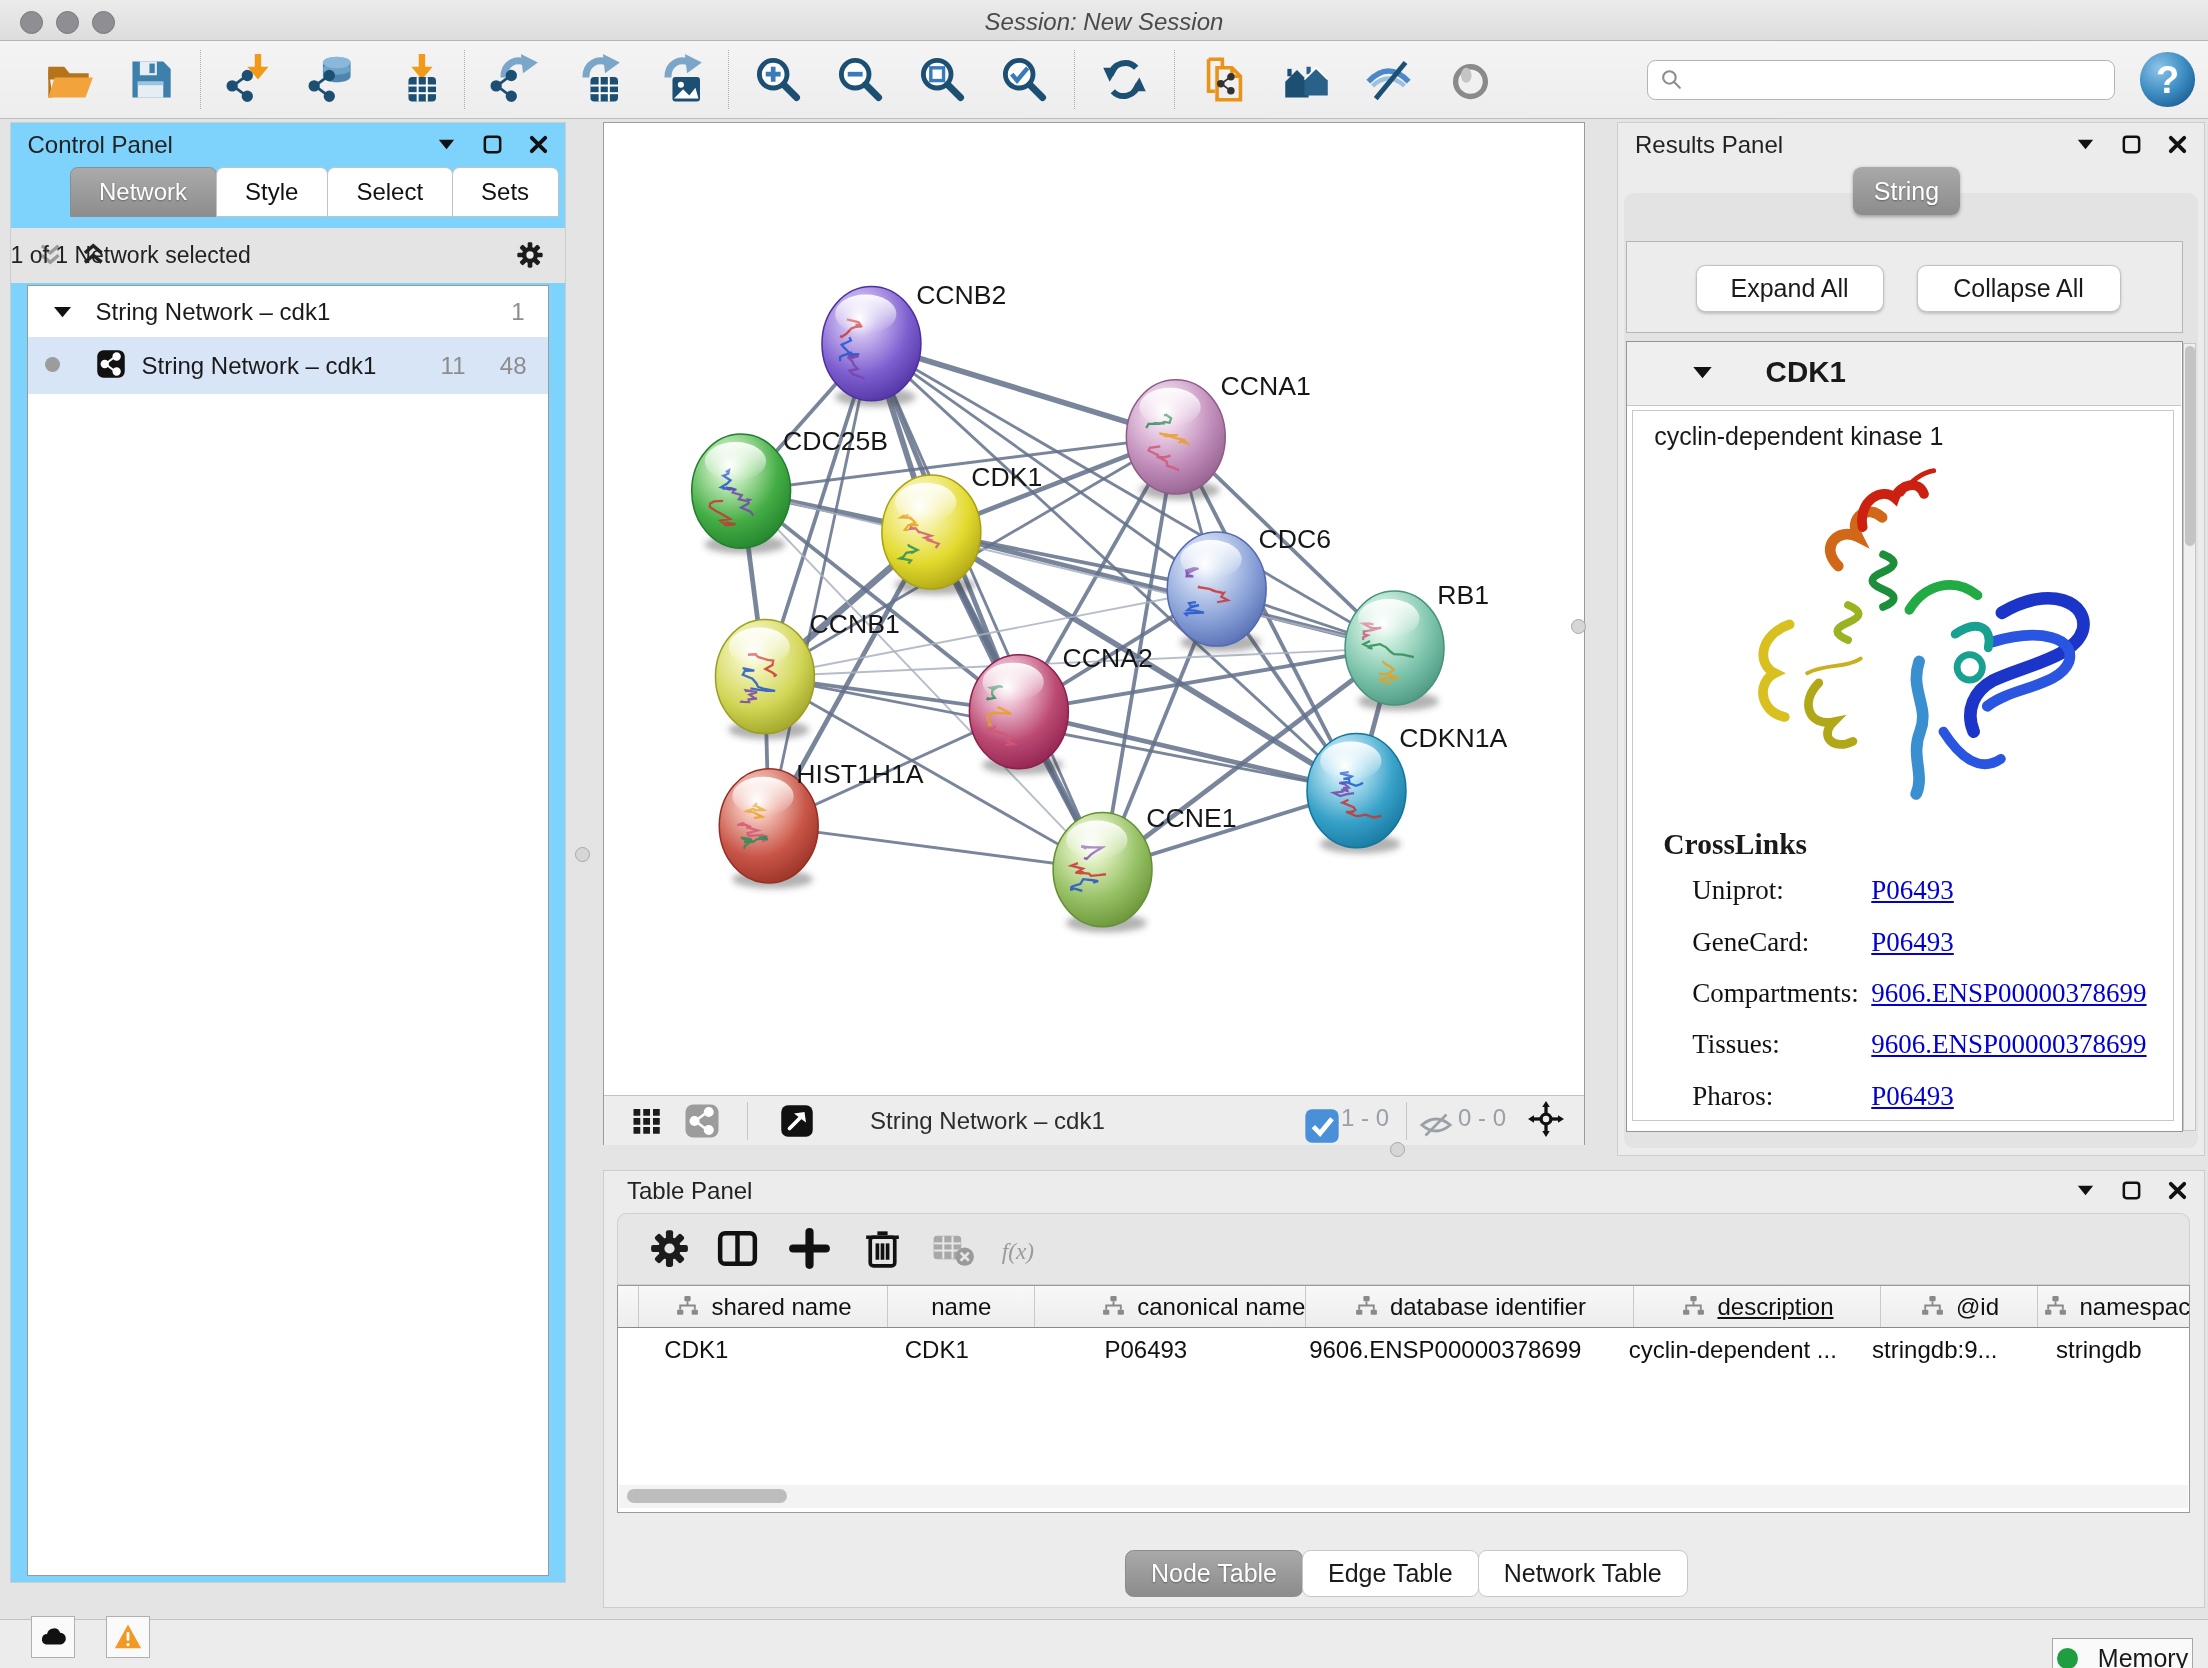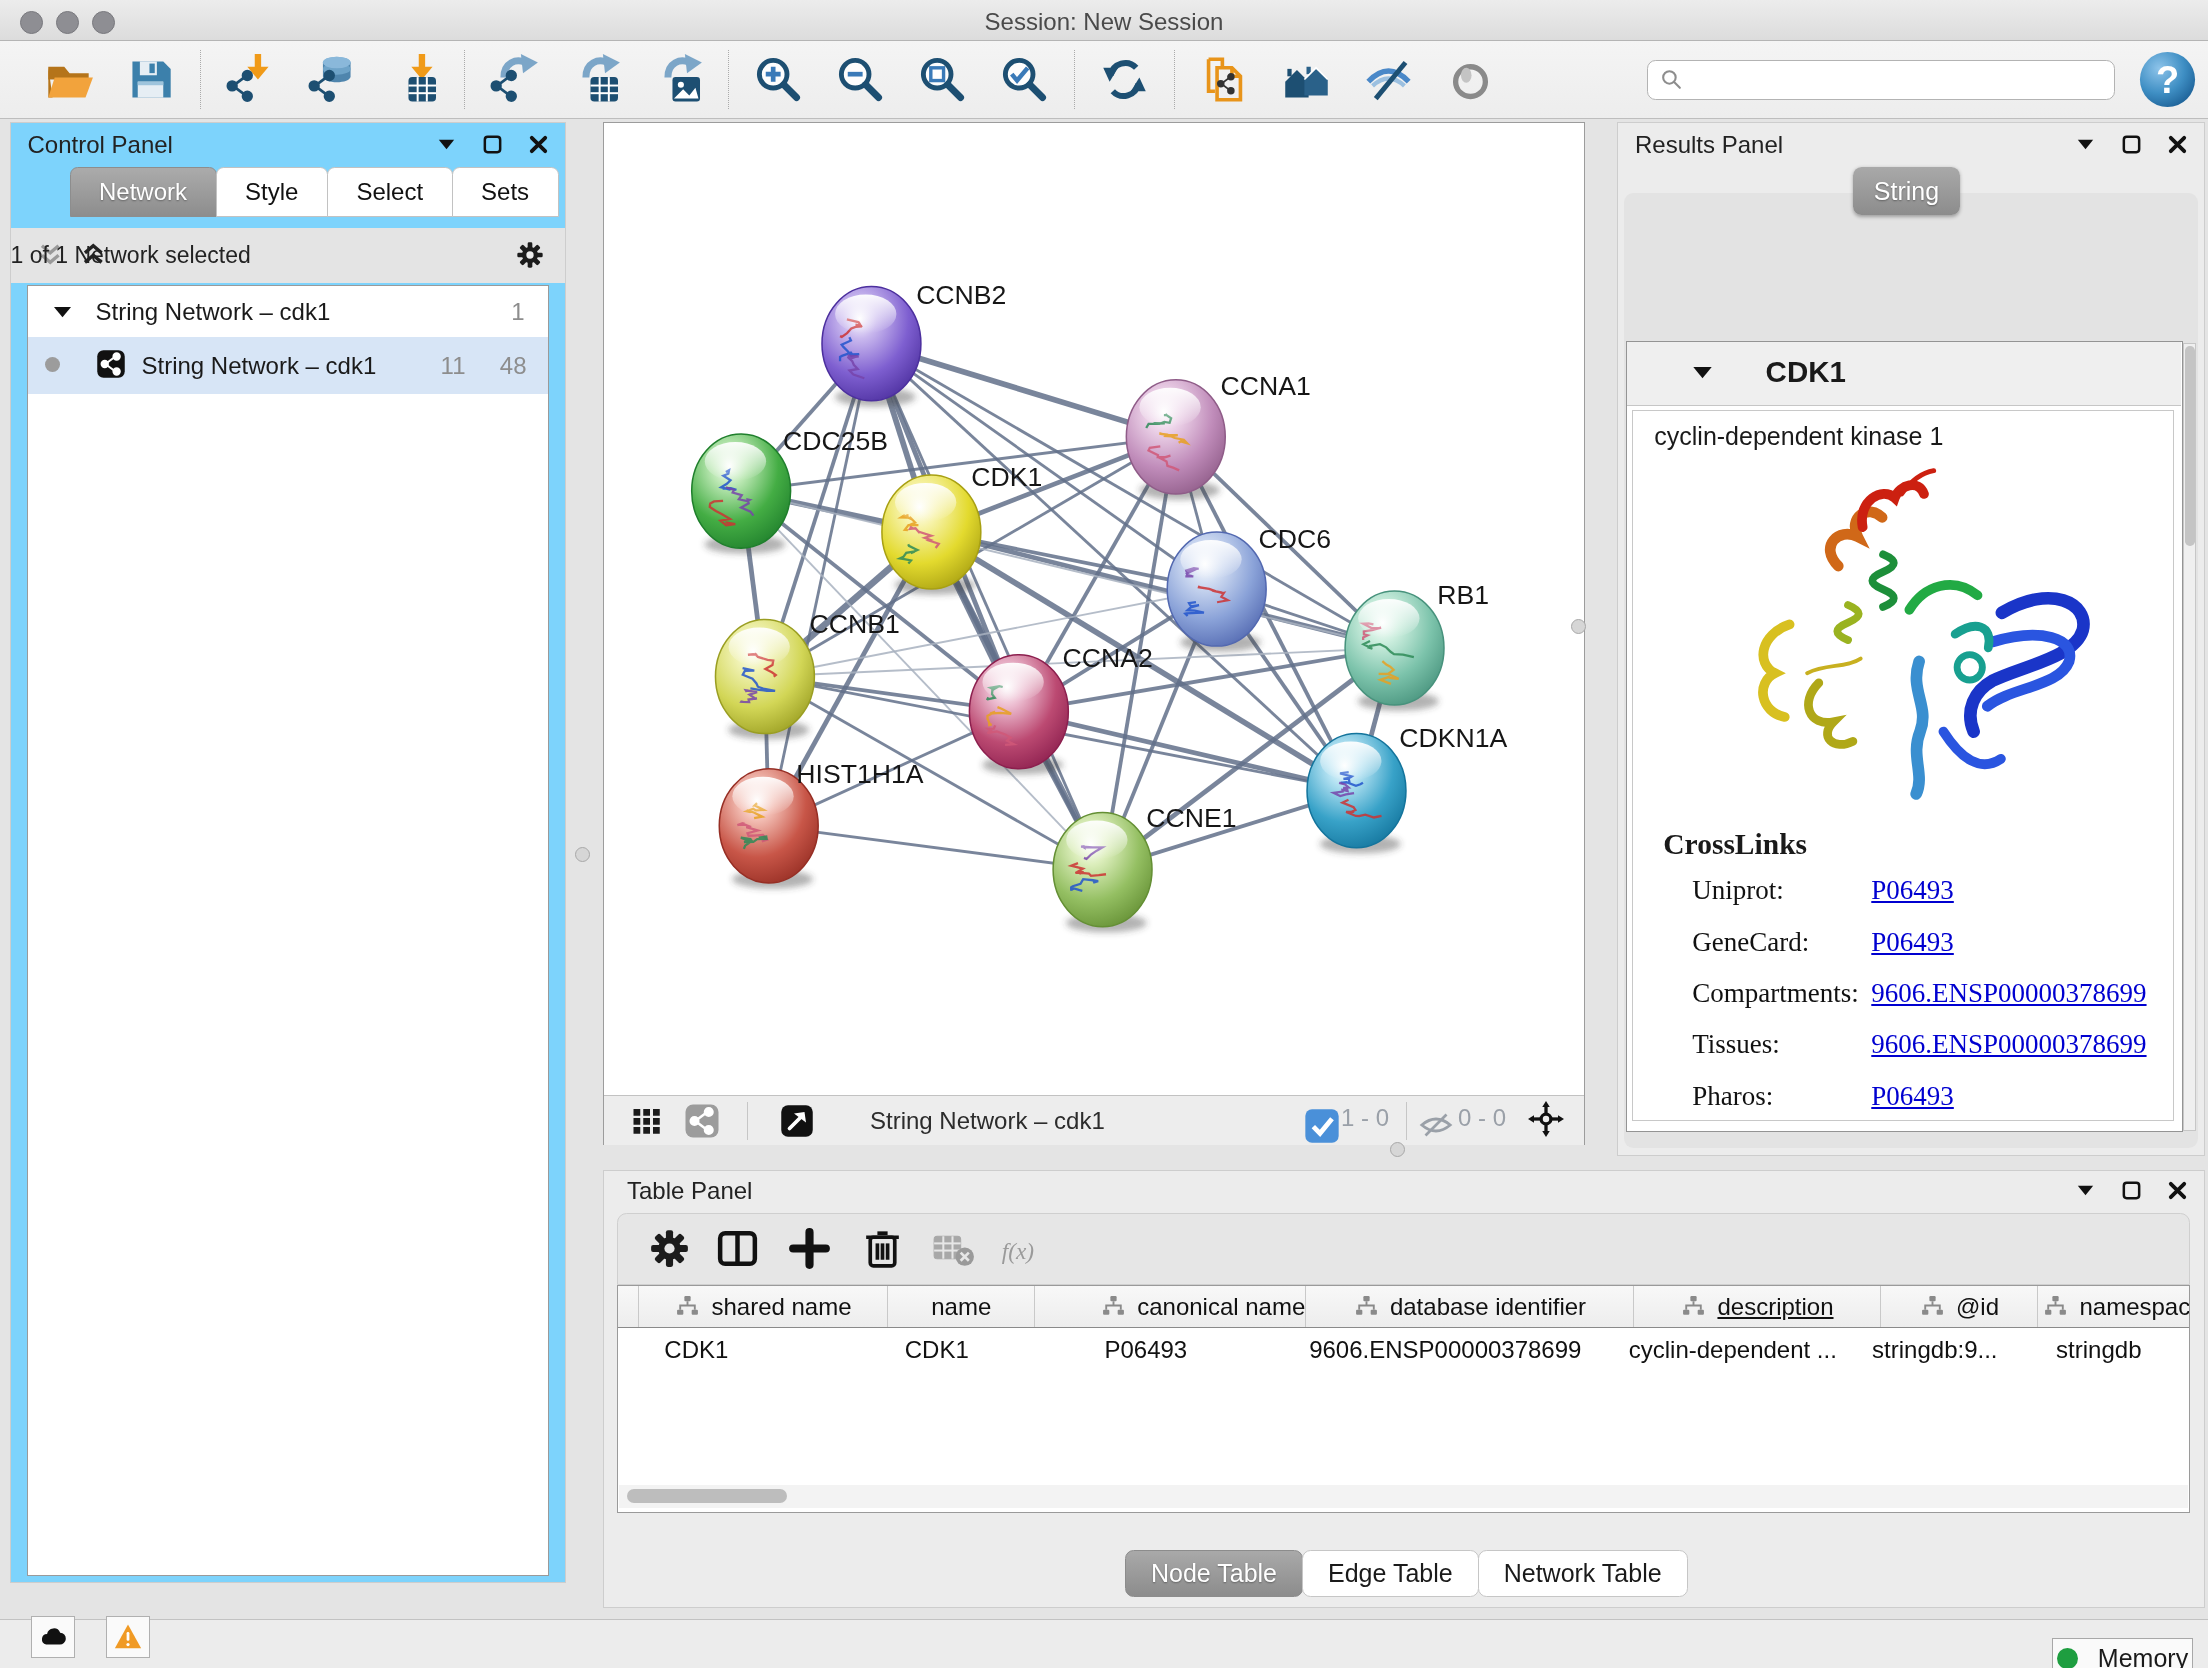--- a/index.html
+++ b/index.html
@@ -4,21 +4,21 @@
 <style>
   html,body{margin:0;padding:0;}
   body{width:2208px;height:1668px;overflow:hidden;background:#e4e4e4;
        font-family:"Liberation Sans",sans-serif;color:#1a1a1a;position:relative;}
   .abs{position:absolute;}
   
   #titlebar{left:0;top:0;width:2208px;height:40px;
     background:linear-gradient(#ececec,#dcdcdc);border-bottom:1px solid #b4b4b4;}
   .light{position:absolute;top:10.5px;width:21px;height:21px;border-radius:50%;
     background:#8e8e93;border:1px solid #79797e;}
-  #win-title{width:100%;text-align:center;top:7.6px;font-size:24px;color:#4a4a4a;}
+  #win-title{width:100%;text-align:center;top:7.6px;font-size:24px;color:#4a4a4a;font-style:italic;}
   
   #toolbar{left:0;top:41px;width:2208px;height:78px;background:linear-gradient(#f4f4f4,#ededed);
     border-bottom:1.9px solid #bdbdbd;display:flex;align-items:center;padding-left:27px;box-sizing:border-box;}
   .tb{width:82px;height:63px;display:flex;align-items:center;justify-content:center;flex:0 0 auto;}
   .tb svg{width:51px;height:51px;}
   .tsep{width:0;height:59px;border-left:1.9px dotted #aaa;margin:0 8.6px;flex:0 0 auto;}
   #search-box{margin-left:auto;width:468px;height:40px;background:#fff;border:1px solid #b3b3b3;
     border-radius:8.6px;display:flex;align-items:center;padding-left:11.4px;box-sizing:border-box;margin-right:21px;}
   #search-box svg{width:25px;height:25px;}
   #help-btn{width:63px;display:flex;align-items:center;margin-right:9.5px;}
@@ -697,20 +697,24 @@
       </svg>
     <svg viewBox="0 0 24 24">
         <rect x="4" y="4" width="16" height="16" rx="3" fill="none" stroke="#111" stroke-width="2.6"></rect>
       </svg>
     <svg viewBox="0 0 24 24">
         <path d="M5 5 19 19 M19 5 5 19" stroke="#111" stroke-width="4" stroke-linecap="round"></path>
       </svg>
   </div>
   <div class="abs" id="rp-body"></div>
   <div class="abs" id="rp-tab">String</div>
+  <div class="abs" id="rp-expandbox">
+    <div class="rp-btn" id="btn-expand">Expand All</div>
+    <div class="rp-btn" id="btn-collapse">Collapse All</div>
+  </div>
   <div class="abs" id="rp-main">
     <div class="abs" id="rp-node-header">
       <svg class="abs" style="left:65px;top:23px" width="21" height="14.3" viewBox="0 0 20 14">
         <polygon points="1,2 19,2 10,13" fill="#111"></polygon>
         </svg>
       <span class="abs" id="rp-node-name">CDK1</span>
     </div>
     <div class="abs" id="rp-inner">
       <div class="abs" id="rp-desc">cyclin-dependent kinase 1</div>
       <svg class="abs" id="protein-img" width="409" height="352" viewBox="0 0 420 360">

